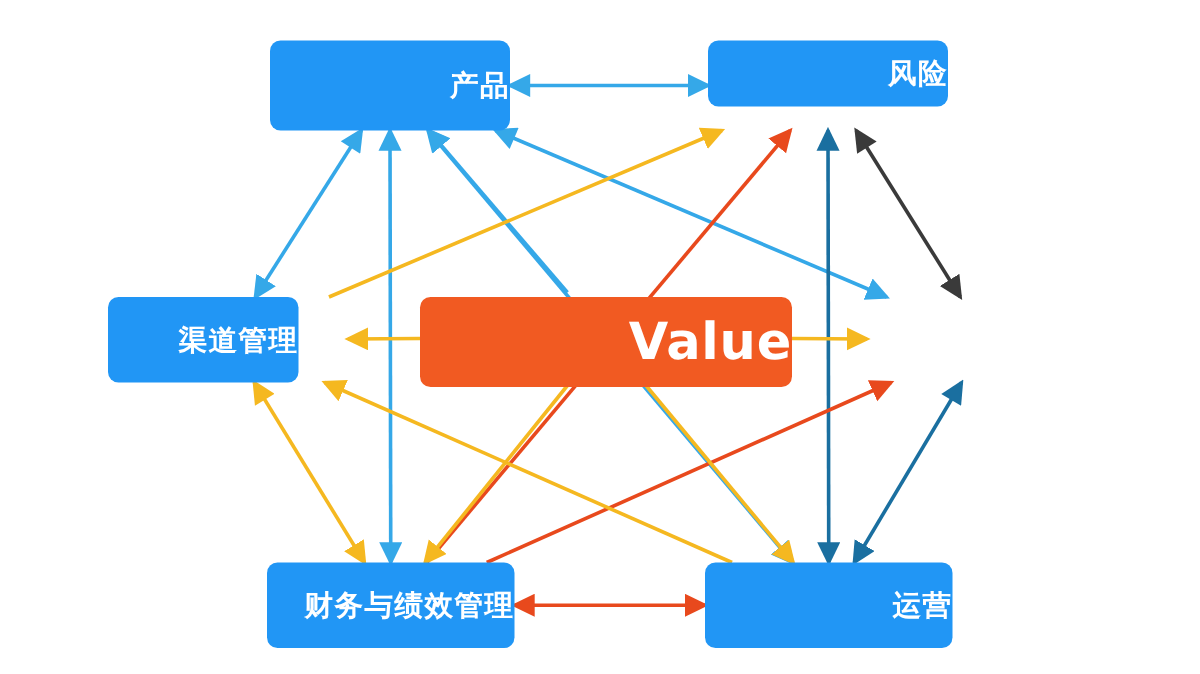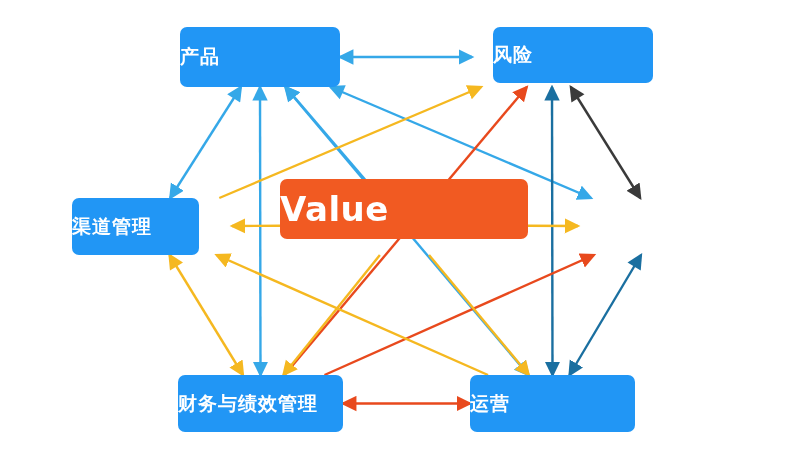--- a/index.html
+++ b/index.html
@@ -24,21 +24,21 @@
     left: 0;
     top: 0;
     width: 800px;
     height: 449px;
   }
   .node {
     position: absolute;
     box-sizing: border-box;
     display: flex;
     align-items: center;
-    justify-content: flex-start;
+    justify-content: flex-end;
     border-radius: 7px;
     color: #ffffff;
     font-weight: bold;
     letter-spacing: 1px;
     z-index: 5;
   }
   .node-blue {
     background: #2196F5;
     font-size: 19px;
   }
@@ -106,29 +106,29 @@
         <line x1="284.5" y1="375.0" x2="526.8" y2="87.0" stroke="#E8491D" stroke-width="2.4" marker-end="url(#ah-orange_red)"></line>
         <line x1="488.0" y1="375.0" x2="216.5" y2="255.0" stroke="#F5B820" stroke-width="2.4" marker-end="url(#ah-yellow)"></line>
         <line x1="379.9" y1="255.0" x2="283.4" y2="375.0" stroke="#F5B820" stroke-width="2.4" marker-end="url(#ah-yellow)"></line>
         <line x1="429.0" y1="255.0" x2="528.8" y2="375.0" stroke="#F5B820" stroke-width="2.4" marker-end="url(#ah-yellow)"></line>
       </g>
   </svg>
 
   <div class="node node-blue" style="left: 180px; top: 27px; width: 160px; height: 60px;">
     <span>产品</span>
   </div>
-  <div class="node node-blue" style="left: 472px; top: 27px; width: 160px; height: 56px; margin-left: 21px;">
+  <div class="node node-blue" style="left: 472px; top: 27px; width: 160px; height: 44px;">
     <span>风险</span>
   </div>
   <div class="node node-blue" style="left: 72px; top: 198px; width: 127px; height: 57px;">
     <span>渠道管理</span>
   </div>
   <div class="node node-blue" style="left: 470px; top: 375px; width: 165px; height: 57px;">
     <span>运营</span>
   </div>
   <div class="node node-blue" style="left: 178px; top: 375px; width: 165px; height: 57px;">
     <span>财务与绩效管理</span>
   </div>
-  <div class="node node-center" style="left: 280px; top: 179px; width: 248px; height: 60px;">
+  <div class="node node-center" style="left: 280px; top: 198px; width: 248px; height: 60px;">
     <span>Value</span>
   </div>
 
 </div>
 
 </body></html>

